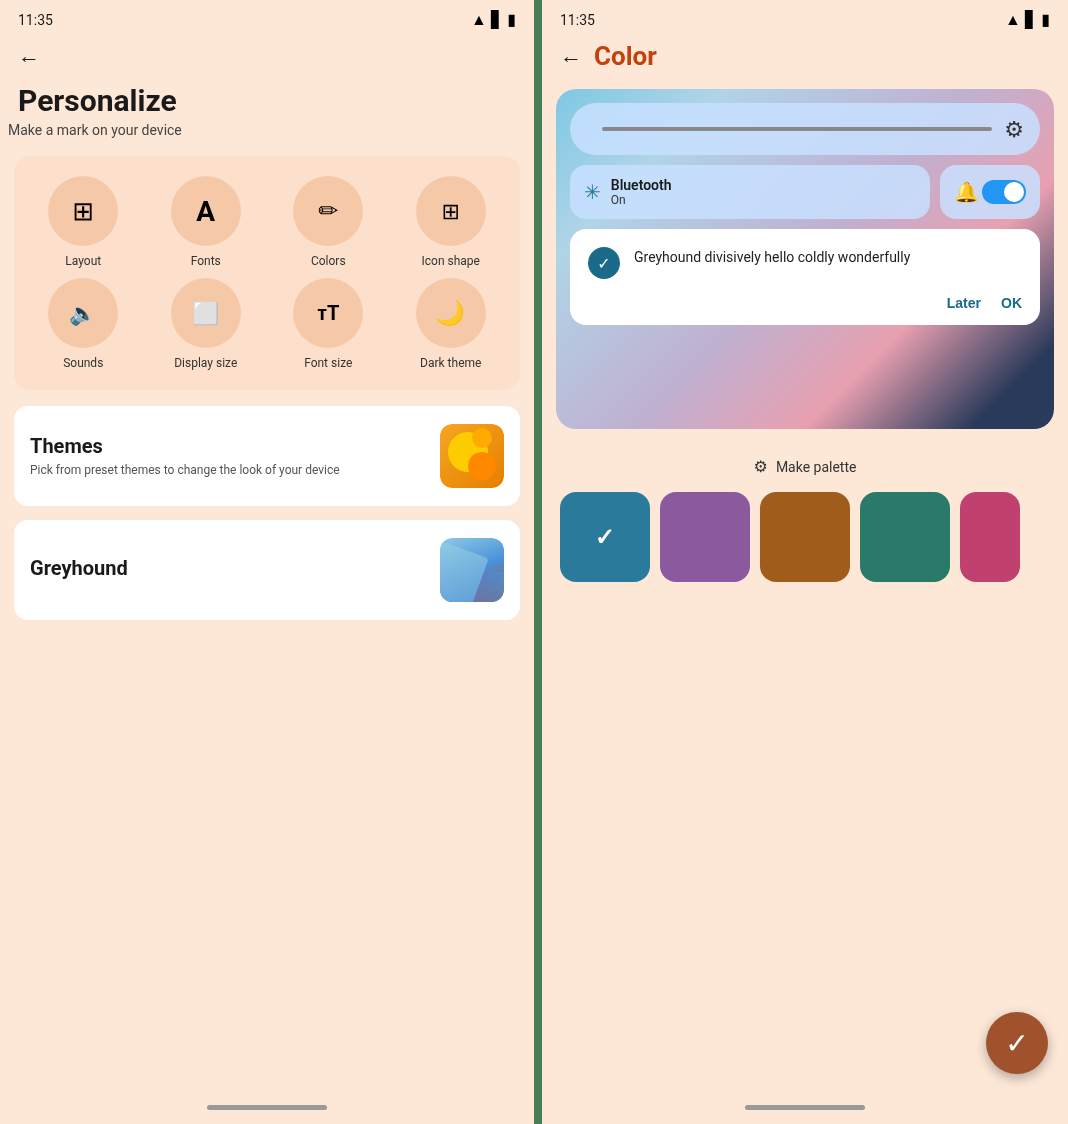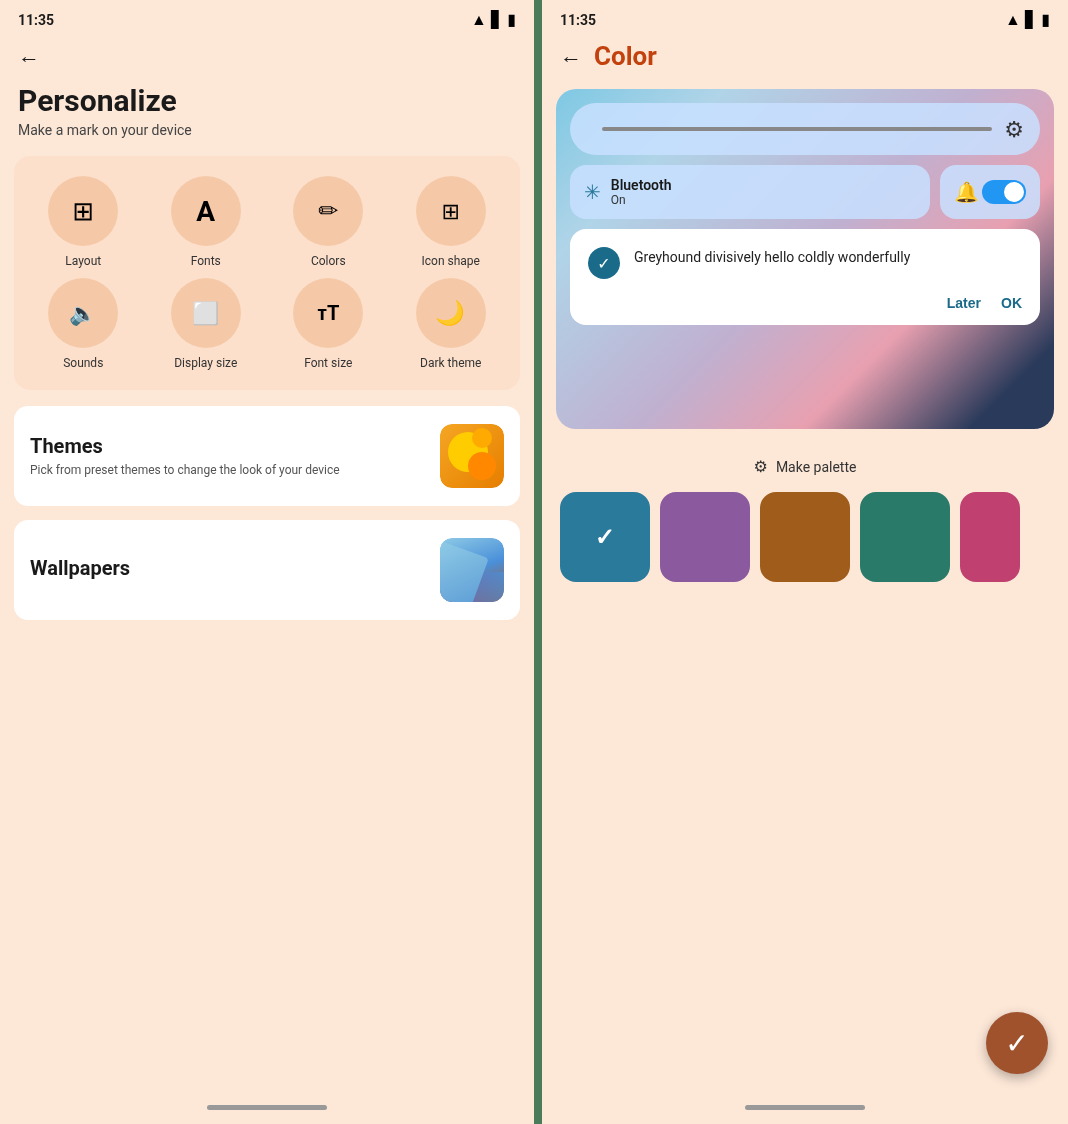--- a/index.html
+++ b/index.html
@@ -22,21 +22,21 @@
     }
 
     .status-bar {
       display: flex;
       justify-content: space-between;
       align-items: center;
       padding: 10px 18px 6px;
     }
     .status-time {
       font-size: 14px;
-      font-weight: 700;
+      font-weight: 400;
       color: #1a1a1a;
     }
     .status-icons {
       display: flex;
       gap: 4px;
       align-items: center;
     }
 
     .back-btn {
       padding: 8px 18px;
@@ -46,21 +46,21 @@
     }
 
     .page-title {
       padding: 6px 18px 2px;
       font-size: 30px;
       font-weight: 700;
       color: #1a1a1a;
     }
 
     .page-subtitle {
-      padding: 2px 18px 18px;
+      padding: 2px 8px 18px;
       font-size: 14px;
       color: #444;
     }
 
     .grid-section {
       background: #fce0cc;
       border-radius: 16px;
       margin: 0 14px 16px;
       padding: 20px 10px 20px;
       display: grid;
@@ -469,21 +469,21 @@
       <div class="thumb-themes">
         <div style="position:absolute;width:40px;height:40px;border-radius:50%;background:#ffcc00;top:8px;left:8px;"></div>
         <div style="position:absolute;width:28px;height:28px;border-radius:50%;background:#ff8800;top:28px;left:28px;"></div>
         <div style="position:absolute;width:20px;height:20px;border-radius:50%;background:#ffaa00;top:4px;left:32px;"></div>
       </div>
     </div>
   </div>
 
   <div class="card">
     <div class="card-text-block">
-      <div class="card-title">Wallpapers</div>
+      <div class="card-title">Greyhound</div>
     </div>
     <div class="card-thumb">
       <div class="thumb-wallpaper">
         <div style="position:absolute;bottom:0;left:0;right:0;height:30px;background:linear-gradient(to right,#7b5ea7,#4a90d9);opacity:0.7;"></div>
         <div style="position:absolute;top:10px;left:-10px;width:50px;height:60px;background:linear-gradient(135deg,#8ecae6,#5b9bd5);transform:rotate(20deg);border-radius:4px;"></div>
       </div>
     </div>
   </div>
 
   <div class="bottom-bar-left"></div>

